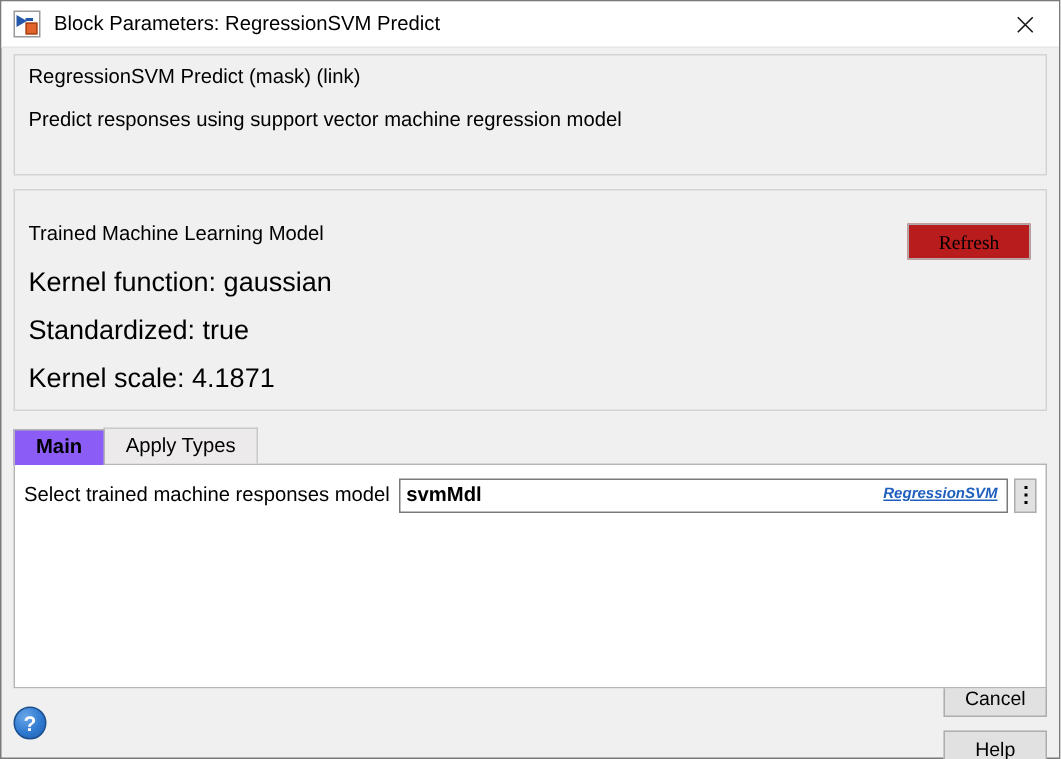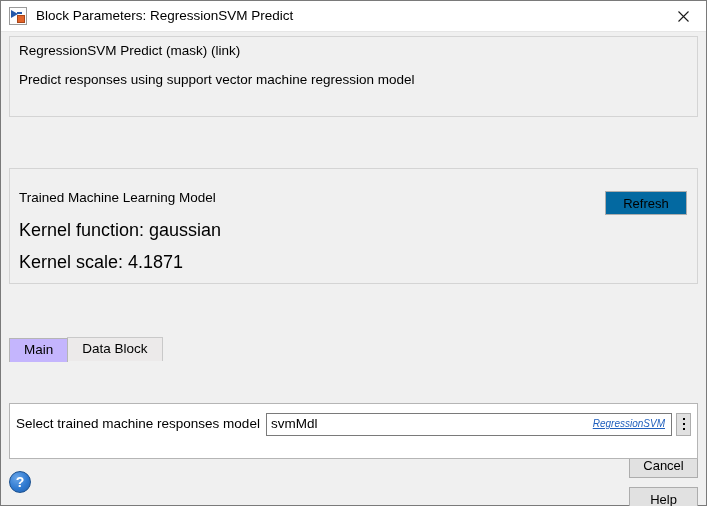--- a/index.html
+++ b/index.html
@@ -78,21 +78,20 @@
   }
   #close-button svg { display: block; }
 
   
   #body {
     flex: 1 1 auto;
     display: flex;
     flex-direction: column;
     padding: 0 8px;
     overflow: hidden;
-    gap: 42px;
   }
 
   .group-panel {
     border: 1px solid #d4d4d4;
     background: #f0f0f0;
     position: relative;
   }
 
   #desc-panel {
     margin-top: 4px;
@@ -133,23 +132,23 @@
     margin-bottom: 14px;
     line-height: 1;
   }
   .model-prop:last-child { margin-bottom: 2px; }
 
   #refresh-button {
     flex: 0 0 auto;
     margin: 2px 10px 0 0;
     width: 82px;
     height: 24px;
-    background: #0369a1;
+    background: #b91c1c;
     border: 1px solid #adadad;
-    font-family: Liberation Sans, sans-serif;
+    font-family: Liberation Serif, serif;
     font-size: 13px;
     color: #000;
     cursor: default;
     padding: 0;
     line-height: 1;
   }
 
   
   #tabstrip {
     margin-top: 11px;
@@ -165,25 +164,26 @@
     display: flex;
     align-items: center;
     font-size: 13.5px;
     color: #000;
     border: 1px solid #b5b5b5;
     border-bottom: none;
     cursor: default;
     line-height: 1;
   }
   .tab.active {
-    background: #c4b5fd;
+    background: #8b5cf6;
     border-color: #b5b5b5;
     position: relative;
     top: 1px;
     padding-bottom: 1px;
+    font-weight: bold;
   }
   .tab.inactive {
     background: #eceaea;
     border-color: #c9c9c9;
     margin-left: -1px;
   }
 
   #tabpanel {
     flex: 1 1 auto;
     background: #ffffff;
@@ -208,20 +208,21 @@
   }
   #model-select-field {
     flex: 1 1 auto;
     height: 23px;
     background: #ffffff;
     border: 1px solid #7a7a7a;
     display: flex;
     align-items: center;
     padding: 0 4px;
     overflow: hidden;
+    font-weight: bold;
   }
   #model-select-value {
     font-size: 13.5px;
     color: #000;
     line-height: 1;
     flex: 0 0 auto;
   }
   #model-type-link {
     margin-left: auto;
     font-size: 10px;
@@ -326,29 +327,30 @@
     <div id="desc-panel" class="group-panel">
       <div id="desc-line1" class="desc-line">RegressionSVM Predict (mask) (link)</div>
       <div id="desc-line2" class="desc-line">Predict responses using support vector machine regression model</div>
     </div>
 
     <div id="model-panel" class="group-panel">
       <div id="model-panel-inner">
         <div id="model-info">
           <div class="model-head">Trained Machine Learning Model</div>
           <div class="model-prop">Kernel function: gaussian</div>
+          <div class="model-prop">Standardized: true</div>
           <div class="model-prop">Kernel scale: 4.1871</div>
         </div>
         <button id="refresh-button">Refresh</button>
       </div>
     </div>
 
     <div id="tabstrip">
       <div class="tab active">Main</div>
-      <div class="tab inactive">Data Block</div>
+      <div class="tab inactive">Apply Types</div>
     </div>
 
     <div id="tabpanel">
       <div id="model-select-row">
         <div id="model-select-label">Select trained machine responses model</div>
         <div id="model-select-field">
           <span id="model-select-value">svmMdl</span>
           <span id="model-type-link">RegressionSVM</span>
         </div>
         <div id="model-menu-button">

